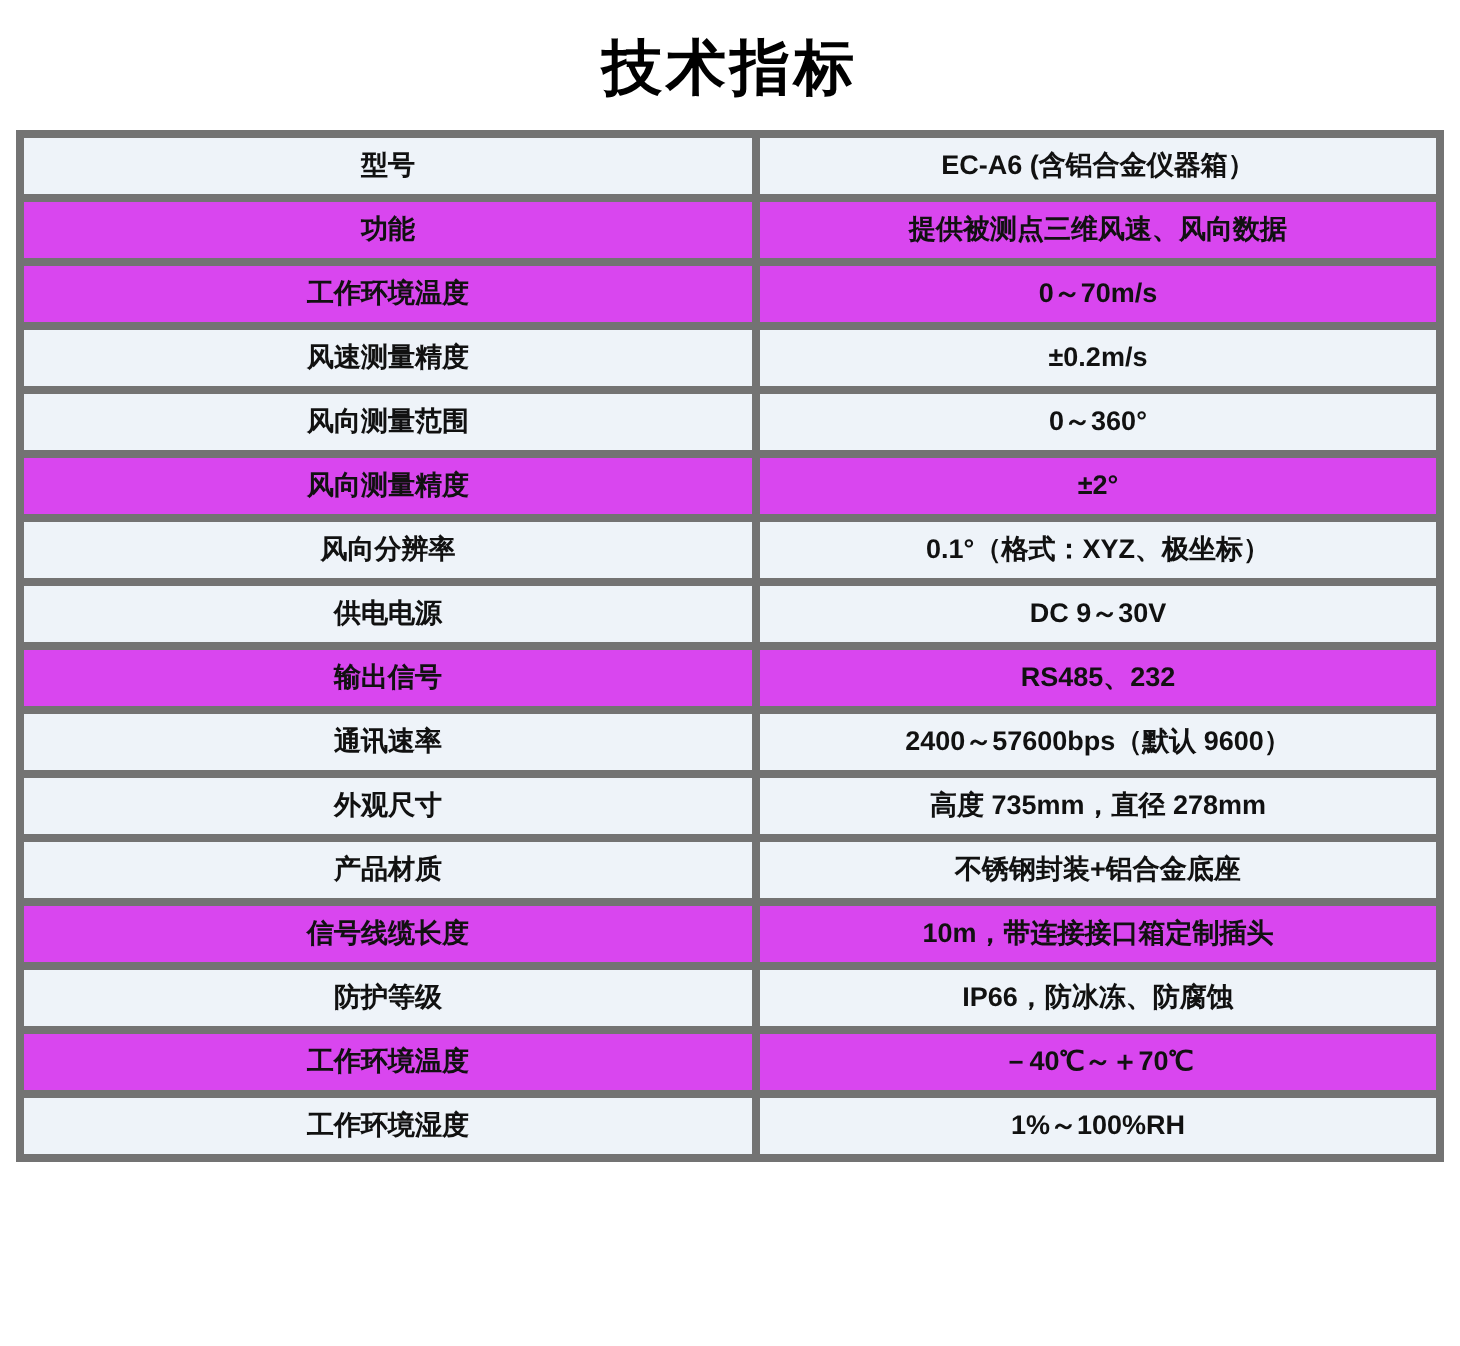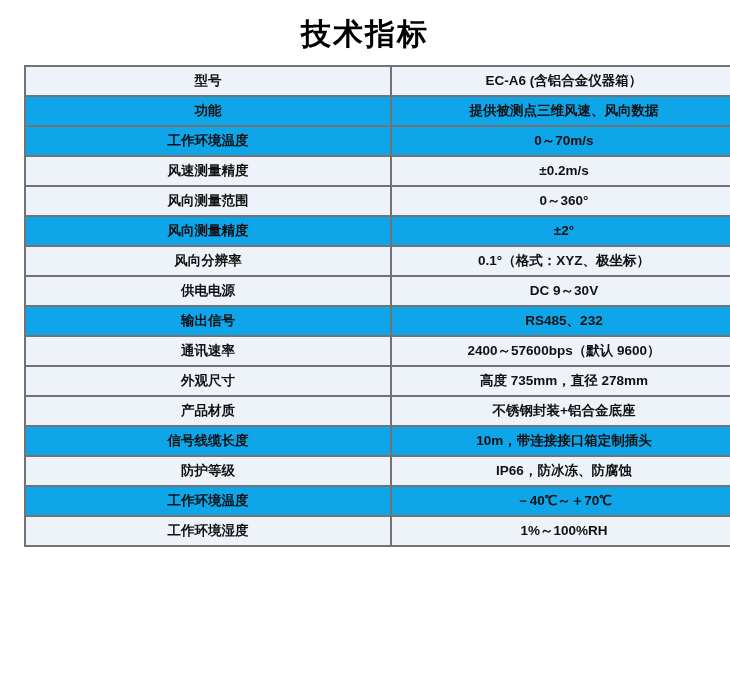--- a/index.html
+++ b/index.html
@@ -11,62 +11,62 @@
     width: 730px;
     height: 673px;
     font-family: "Liberation Sans", sans-serif;
     color: #1a1a1a;
     overflow: hidden;
   }
   .page {
     width: 730px;
     height: 673px;
     box-sizing: border-box;
-    padding: 0 24px;
+    padding: 0 8px;
   }
   .title {
     text-align: center;
     font-size: 30px;
     font-weight: bold;
     letter-spacing: 2px;
     color: #000000;
     padding-top: 14px;
     padding-bottom: 10px;
     font-family: "DejaVu Serif", "Liberation Serif", serif;
   }
   table.spec {
     width: 714px;
     margin: 0 auto;
     border-collapse: collapse;
     table-layout: fixed;
     border: 1px solid #5b7ea8;
   }
   table.spec td {
-    border: 2px solid #737373;
+    border: 4px solid #737373;
     height: 26px;
     font-size: 13.5px;
     text-align: center;
     vertical-align: middle;
     padding: 1px 2px;
     line-height: 1.25;
   }
   td.label {
     width: 360px;
     font-weight: bold;
     color: #111111;
   }
   td.value {
     font-weight: bold;
     color: #111111;
   }
   tr.odd td {
     background: #eef3f9;
   }
   tr.even td {
-    background: #0ea5e9;
+    background: #d946ef;
   }
 </style>
 </head>
 <body>
 
 <div class="page">
 
   <div class="title">技术指标</div>
 
   <table class="spec">

